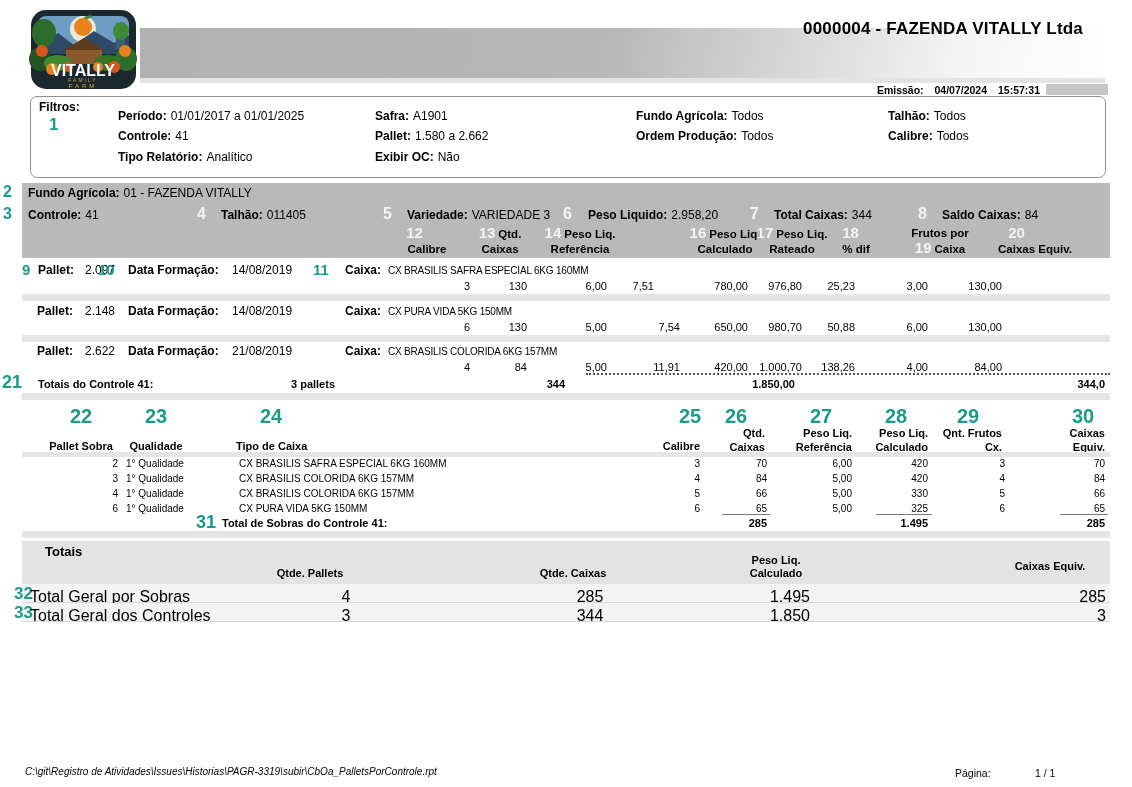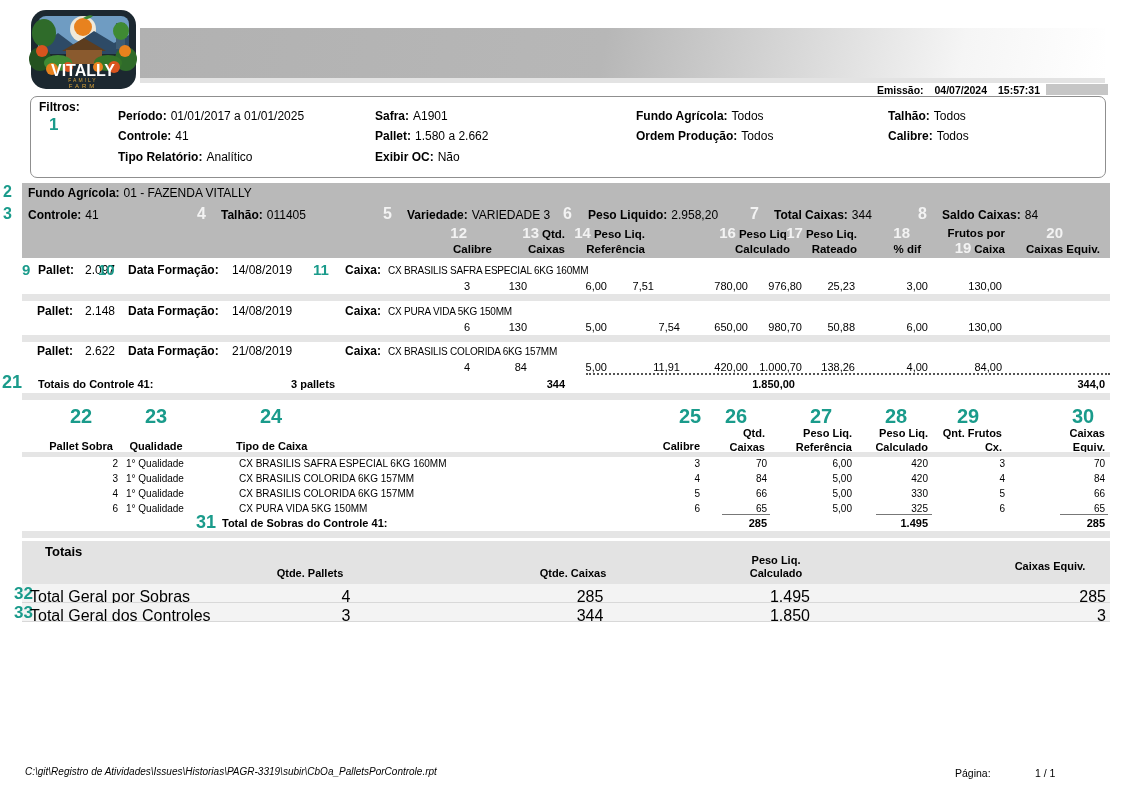--- a/index.html
+++ b/index.html
@@ -13,21 +13,21 @@
   .title{position:absolute;top:19px;right:49px;font-size:17px;font-weight:bold;letter-spacing:.2px;}
   .emissao{position:absolute;top:84px;right:92px;font-size:10.5px;font-weight:bold;white-space:nowrap;}
   .emissao span{margin-left:8px;}
   .emi-tail{position:absolute;top:84px;right:24px;width:62px;height:11px;background:#c6c6c6;}
   .filters{position:absolute;left:30px;top:96px;width:1074px;height:80px;border:1px solid #8f8f8f;border-radius:7px;background:#fff;}
   .f-title{position:absolute;left:8px;top:3px;font-size:12px;font-weight:bold;}
   .f-item{position:absolute;font-size:12px;white-space:nowrap;padding-left:22px;}
   .vv{margin-left:4px;font-weight:normal;}
   .band{position:absolute;left:22px;top:183px;width:1088px;height:75px;background:#b9b9b9;}
   .g-item{position:absolute;font-size:12px;white-space:nowrap;}
-  .th{position:absolute;top:226px;width:130px;text-align:right;font-size:11.5px;font-weight:bold;line-height:14.5px;white-space:nowrap;}
+  .th{position:absolute;top:226px;width:130px;text-align:center;font-size:11.5px;font-weight:bold;line-height:14.5px;white-space:nowrap;}
   .drow{position:absolute;left:0;width:1132px;height:14px;}
   .dv{position:absolute;font-size:11px;white-space:nowrap;}
   .sep{position:absolute;left:22px;width:1088px;height:7px;background:#e5e5e5;}
   .pg-lab{position:absolute;font-size:12px;white-space:nowrap;}
   .cx{font-size:10px;letter-spacing:-0.2px;}
   .dots{position:absolute;left:586px;top:373px;width:524px;border-top:2px dotted #555;}
   .tot{position:absolute;font-size:11px;font-weight:bold;white-space:nowrap;}
   .s-big{font-size:20px;}
   .sh{position:absolute;font-size:11px;font-weight:bold;line-height:13.5px;white-space:nowrap;}
   .sv{position:absolute;font-size:10px;white-space:nowrap;}
@@ -69,20 +69,21 @@
     <circle cx="70" cy="60" r="5" fill="#e8821e"></circle>
     <circle cx="86" cy="60" r="6" fill="#d9541e"></circle>
     <circle cx="97" cy="44" r="6" fill="#e8821e"></circle>
     <text x="55" y="69" text-anchor="middle" font-family="Liberation Sans, sans-serif" font-size="16" font-weight="bold" fill="#ffffff">VITALLY</text>
     <text x="55" y="75" text-anchor="middle" font-family="Liberation Sans, sans-serif" font-size="5" letter-spacing="2" fill="#d9a43a">FAMILY</text>
     <text x="55" y="81" text-anchor="middle" font-family="Liberation Sans, sans-serif" font-size="6" letter-spacing="3" fill="#d9a43a">FARM</text>
   </svg>
 
   <div class="hdr-band"></div>
   <div class="hdr-sub"></div>
+  <div class="title">0000004 - FAZENDA VITALLY Ltda</div>
   <div class="emissao">
     <b>Emissão:</b>
     <span>04/07/2024</span>
     <span>15:57:31</span>
   </div>
   <div class="emi-tail"></div>
 
   <div class="filters">
     <div class="f-title">Filtros:</div>
     <span class="t" style="left:18px;top:19px;font-size:17px">1</span>

